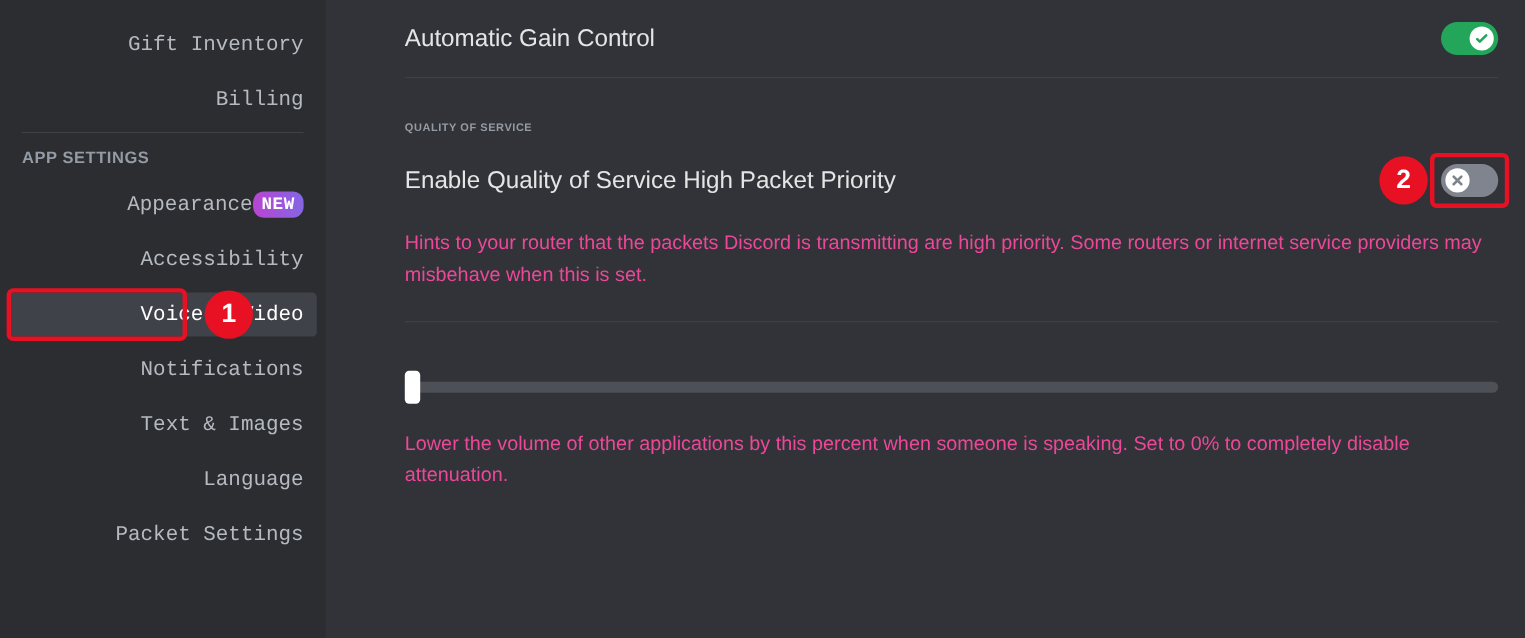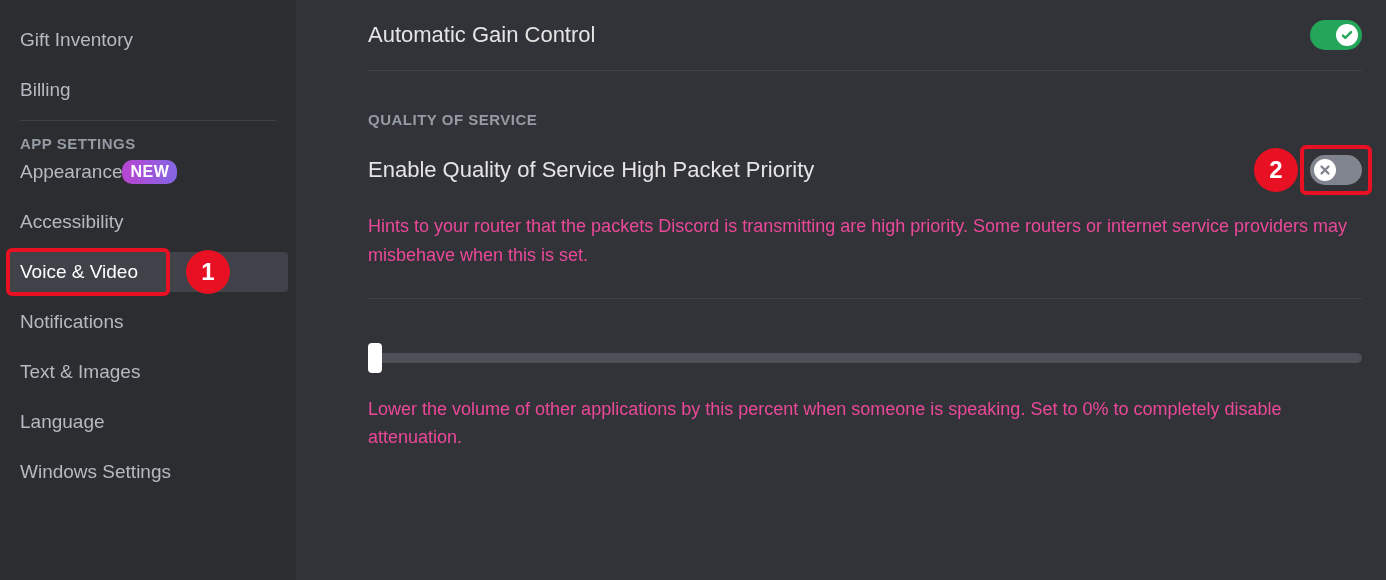--- a/index.html
+++ b/index.html
@@ -14,41 +14,43 @@
   .sidebar {
     width: 296px;
     height: 100%;
     background: #2b2d31;
     padding: 20px 8px 0 8px;
     overflow: hidden;
   }
   .side-item {
     display: flex;
     align-items: center;
-    justify-content: flex-start;
+    justify-content: flex-end;
     height: 40px;
     padding: 0 12px;
     margin-bottom: 10px;
     border-radius: 4px;
     color: #b5bac1;
     font-size: 19px;
     cursor: pointer;
     position: relative;
+    font-family: Liberation Mono, monospace;
   }
   .side-item.selected {
     background: #404249;
     color: #ffffff;
   }
   .side-divider {
     height: 1px;
     background: #3f4147;
     margin: 10px 12px 14px 12px;
   }
   .side-header {
     padding: 0 12px;
+    margin-bottom: 14px;
     font-size: 15px;
     font-weight: 700;
     letter-spacing: .5px;
     color: #949ba4;
     text-transform: uppercase;
   }
   .badge-new {
     font-size: 16px;
     font-weight: 700;
     letter-spacing: .5px;
@@ -113,21 +115,21 @@
   .toggle.on  .knob { right: 4px; }
   .toggle.off .knob { left: 4px; }
   .knob svg { width: 14px; height: 14px; }
   .divider {
     height: 1px;
     background: #3f4147;
     margin-bottom: 40px;
   }
   .section-header {
     color: #949ba4;
-    font-size: 15px;
+    font-size: 10px;
     font-weight: 700;
     letter-spacing: .5px;
     margin-bottom: 20px;
   }
   .desc {
     color: #ec4899;
     font-size: 18px;
     line-height: 1.6;
     margin-bottom: 28px;
   }
@@ -187,21 +189,21 @@
   <div class="side-item">
     <span>Notifications</span>
   </div>
   <div class="side-item">
     <span>Text &amp; Images</span>
   </div>
   <div class="side-item">
     <span>Language</span>
   </div>
   <div class="side-item">
-    <span>Windows Settings</span>
+    <span>Packet Settings</span>
   </div>
 </div>
 
 <div class="main">
 
   <div class="setting-row">
     <span class="setting-title">Automatic Gain Control</span>
     <div class="toggle on">
       <div class="knob">
         <svg viewBox="0 0 24 24">

